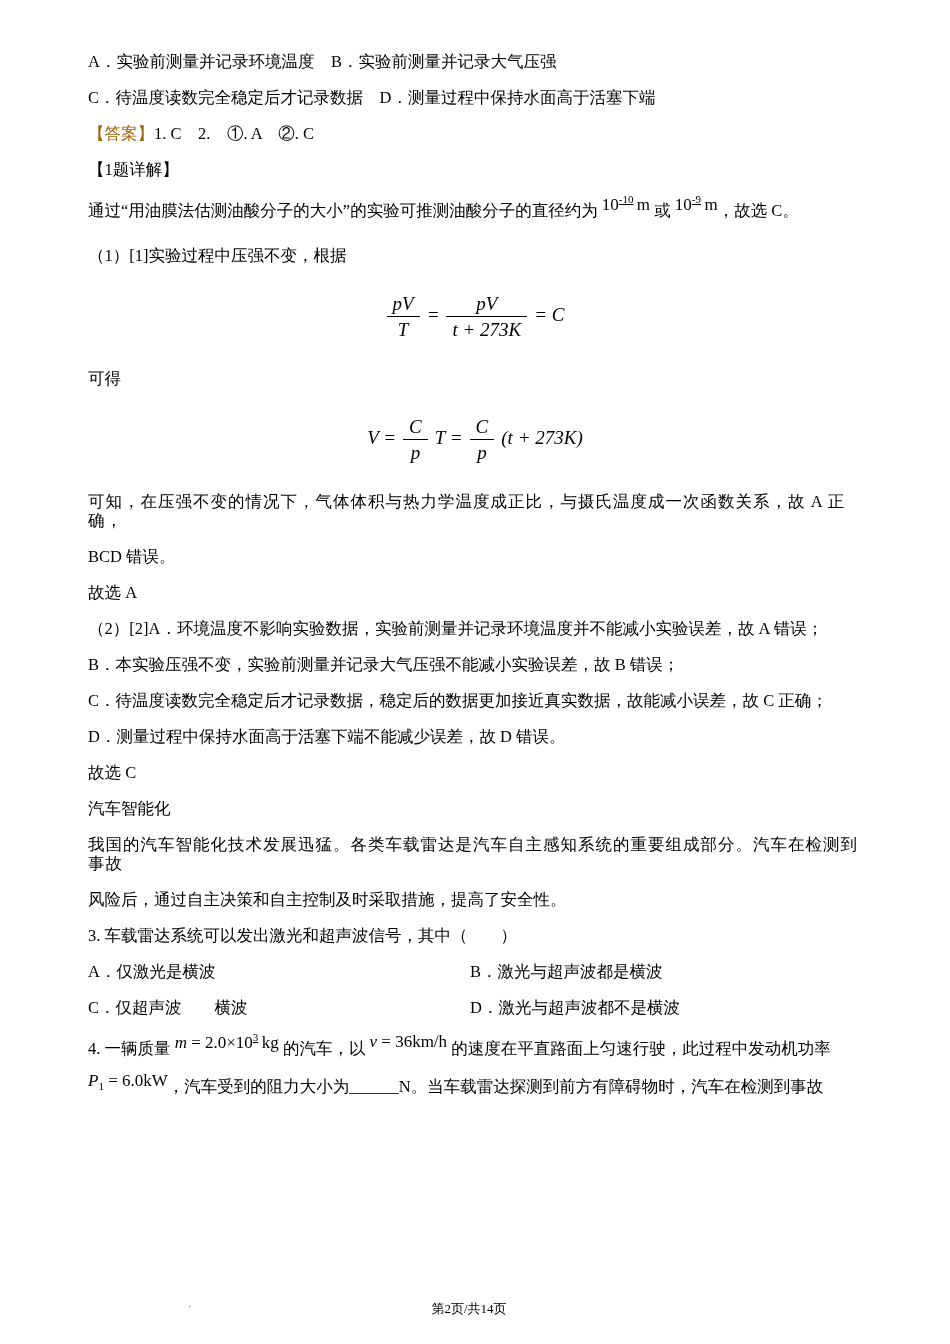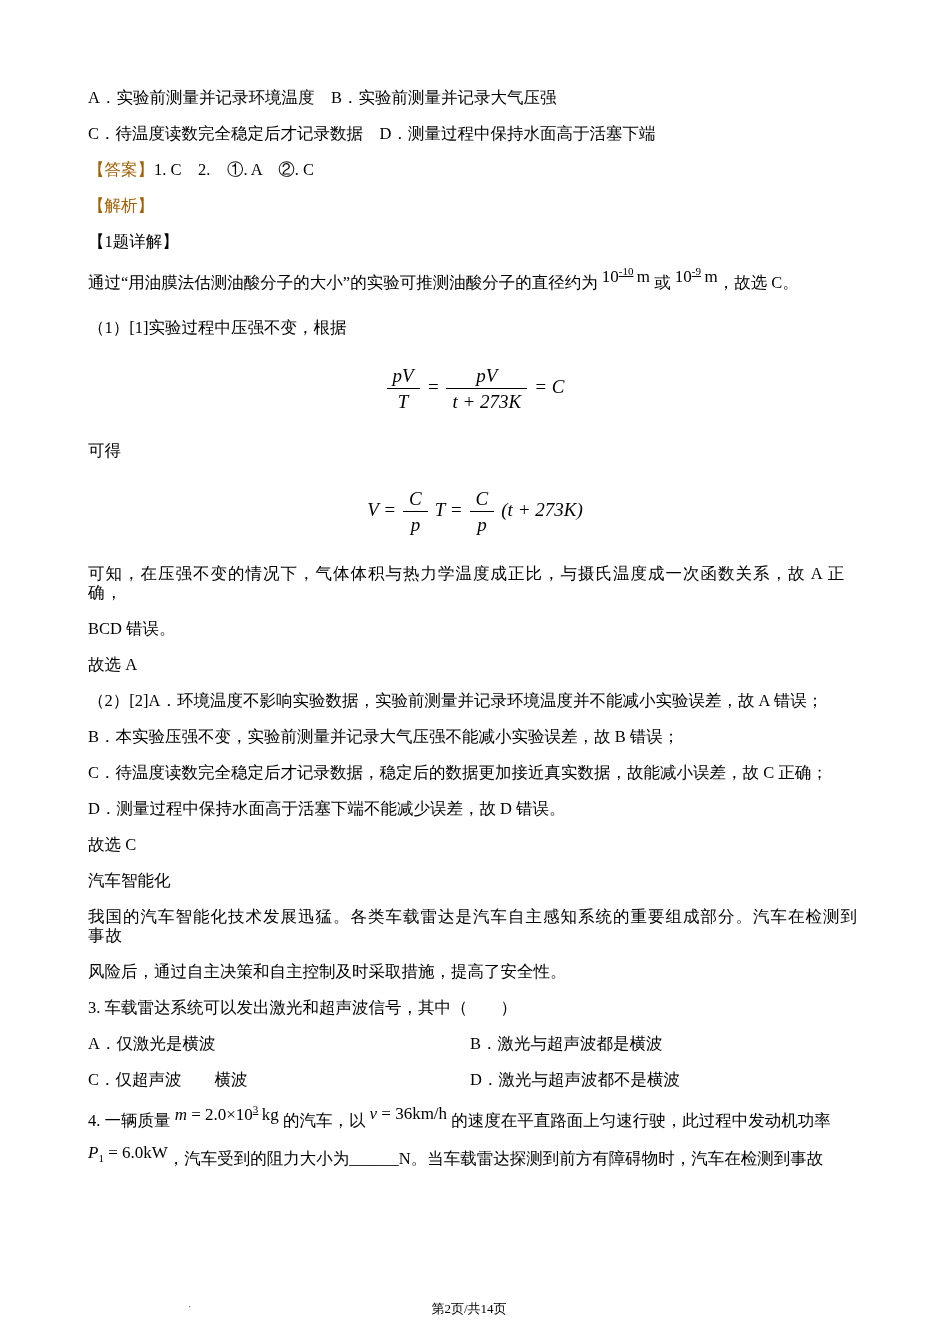--- a/index.html
+++ b/index.html
@@ -1,18 +1,18 @@
 <!DOCTYPE html>
 <html><head>
 <meta charset="utf-8">
 <style>
   html,body{margin:0;padding:0;background:#ffffff;}
   body{width:950px;height:1344px;position:relative;overflow:hidden;color:#000;
        font-family:"Liberation Serif","DejaVu Serif",serif;}
-  .page{padding:88px 88px 0 88px;}
+  .page{padding:52px 88px 0 88px;}
   .page p{font-size:16.5px;line-height:19px;margin:0 0 17px 0;}
   .blue{color:#a16207;}
   .spread{letter-spacing:1px;}
   .oil{margin-bottom:26px !important;}
   .d2{padding-left:37px;margin-top:16px !important;margin-bottom:26px !important;}
   .formula{font-size:19px;font-style:italic;text-align:center;margin:2px 0 18px 0;
            font-family:"Liberation Serif","DejaVu Serif",serif;}
   .frac{display:inline-flex;flex-direction:column;vertical-align:middle;text-align:center;margin:12px 4px;}
   .fnum{display:block;padding:0 6px 3px 6px;border-bottom:1px solid #000;line-height:19px;}
   .fden{display:block;padding:3px 6px 0 6px;line-height:19px;}
@@ -33,21 +33,20 @@
 <body>
 
 <div class="page">
 
   <p>A．实验前测量并记录环境温度　B．实验前测量并记录大气压强</p>
 
   <p>C．待温度读数完全稳定后才记录数据　D．测量过程中保持水面高于活塞下端</p>
 
   <p><span class="blue">【答案】</span><span>1. C　2.　①. A　②. C</span></p>
 
-  <p><span class="blue">【解析】</span></p>
 
   <p>【1题详解】</p>
 
   <p class="oil"><span>通过“用油膜法估测油酸分子的大小”的实验可推测油酸分子的直径约为</span> <span class="ilift"><span>10</span><sup>-10</sup> <span>m</span></span> <span>或</span> <span class="ilift"><span>10</span><sup>-9</sup> <span>m</span></span><span>，故选 C。</span></p>
 
 
   <p>（1）[1]实验过程中压强不变，根据</p>
 
   <div class="formula">
     <span class="frac">

